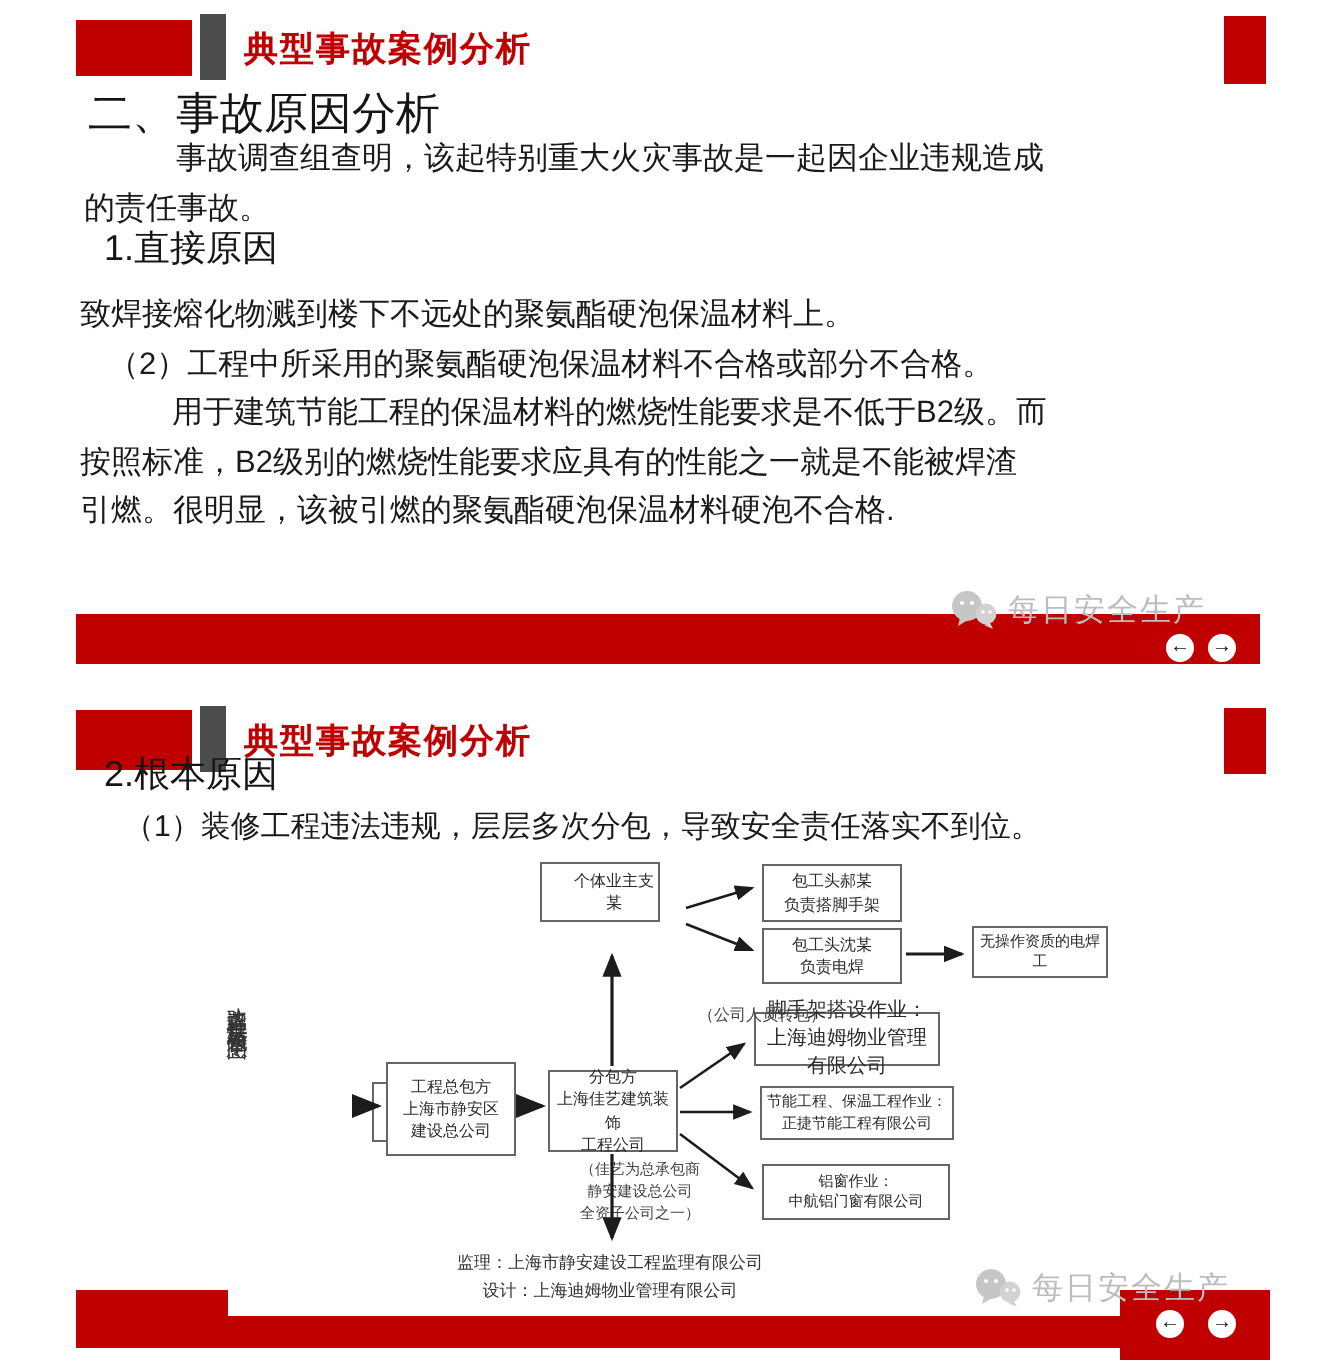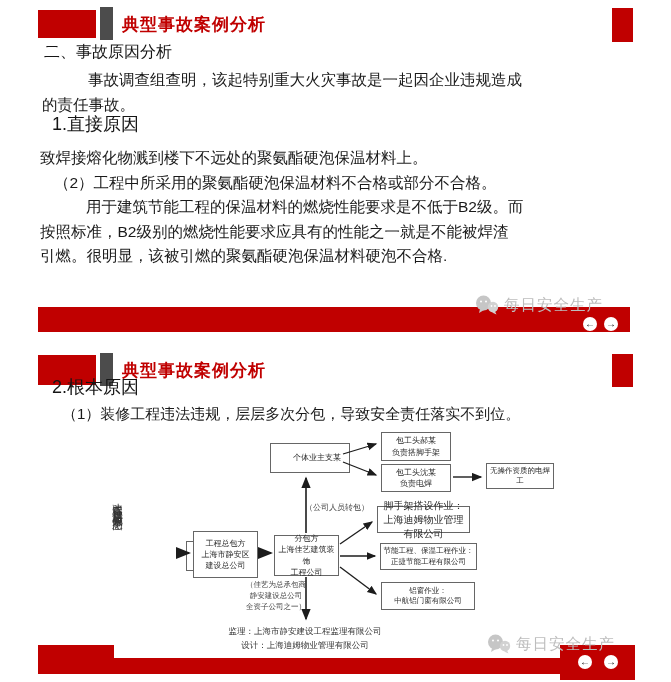--- a/index.html
+++ b/index.html
@@ -6,36 +6,36 @@
   .page{position:relative;width:671px;height:682px;background:#0f172a;overflow:hidden;
         font-family:"Liberation Sans","DejaVu Sans",sans-serif;color:#111;}
   .slide{position:absolute;left:0;width:671px;background:#fff;overflow:hidden;}
   .abs{position:absolute;}
   
   .hdr-red{background:#c00000;}
   .hdr-gray{background:#4c4c4c;}
   .slide-title{font-size:17px;font-weight:bold;color:#c00000;letter-spacing:1px;white-space:nowrap;}
   .corner-red{background:#c00000;}
   
-  .sec-title{font-size:16px;color:#151515;white-space:nowrap;}
+  .sec-title{font-size:22px;color:#151515;white-space:nowrap;}
   .body-line{font-size:15.5px;line-height:24.5px;color:#1a1a1a;white-space:nowrap;}
   .sub-title{font-size:18px;color:#151515;white-space:nowrap;}
   .p0{padding-left:2px;} .p1{padding-left:16px;} .p2{padding-left:48px;}
   
   .foot-bar{background:#c00000;}
   .wm{display:flex;align-items:center;gap:4px;z-index:5;}
   .wm-text{font-size:15.5px;color:#bdbdbd;letter-spacing:1px;white-space:nowrap;}
   .nav-circle{position:absolute;width:14px;height:14px;border-radius:50%;background:#fff;
               display:flex;align-items:center;justify-content:center;z-index:6;
               font-size:10px;font-weight:bold;color:#111;line-height:14px;}
   
   .dbox{position:absolute;border:1px solid #666;background:#fff;color:#2b2b2b;
         display:flex;align-items:center;justify-content:center;text-align:center;
         white-space:pre-line;font-size:8px;line-height:1.4;padding:1px 2px;box-sizing:border-box;}
-  .dnote{position:absolute;color:#444;white-space:pre-line;text-align:center;}
+  .dnote{position:absolute;color:#444;white-space:pre-line;text-align:center;margin-left:44px;}
   .side-label{position:absolute;writing-mode:vertical-rl;text-orientation:upright;
               font-size:10.5px;letter-spacing:1.5px;color:#333;}
   svg.arrows{position:absolute;left:0;top:0;pointer-events:none;}
 </style>
 </head>
 <body>
 
 <div class="page">
 
   <section class="slide" style="top:0;height:345px;">
@@ -90,21 +90,21 @@
     <div class="abs hdr-gray" style="left:100px;top:8px;width:13px;height:33px;"></div>
     <div class="abs slide-title" style="left:122px;top:14px;">典型事故案例分析</div>
     <div class="abs corner-red" style="left:612px;top:9px;width:21px;height:33px;"></div>
 
     <div class="abs sub-title" style="left:52px;top:30px;">2.根本原因</div>
     <div class="abs body-line" style="left:62px;top:57px;font-size:15px;">（1）装修工程违法违规，层层多次分包，导致安全责任落实不到位。</div>
 
     <div>
       <div class="side-label" style="left:111px;top:150px;">改造工程被层层转包示意图</div>
 
-      <div class="dbox" style="left:270px;top:98px;width:80px;height:30px;padding-left:16px;">个体业主支某</div>
+      <div class="dbox" style="left:270px;top:86px;width:60px;height:30px;padding-left:16px;">个体业主支某</div>
       <div class="dbox" style="left:381px;top:87px;width:70px;height:29px;">包工头郝某
 负责搭脚手架</div>
       <div class="dbox" style="left:381px;top:119px;width:70px;height:28px;">包工头沈某
 负责电焊</div>
       <div class="dbox" style="left:486px;top:118px;width:68px;height:26px;font-size:7.5px;">无操作资质的电焊工</div>
       <div class="dbox" style="left:138px;top:196px;width:38px;height:30px;margin-left:48px;">静安区
 建交委</div>
       <div class="dbox" style="left:193px;top:186px;width:65px;height:47px;">工程总包方
 上海市静安区
 建设总公司</div>

